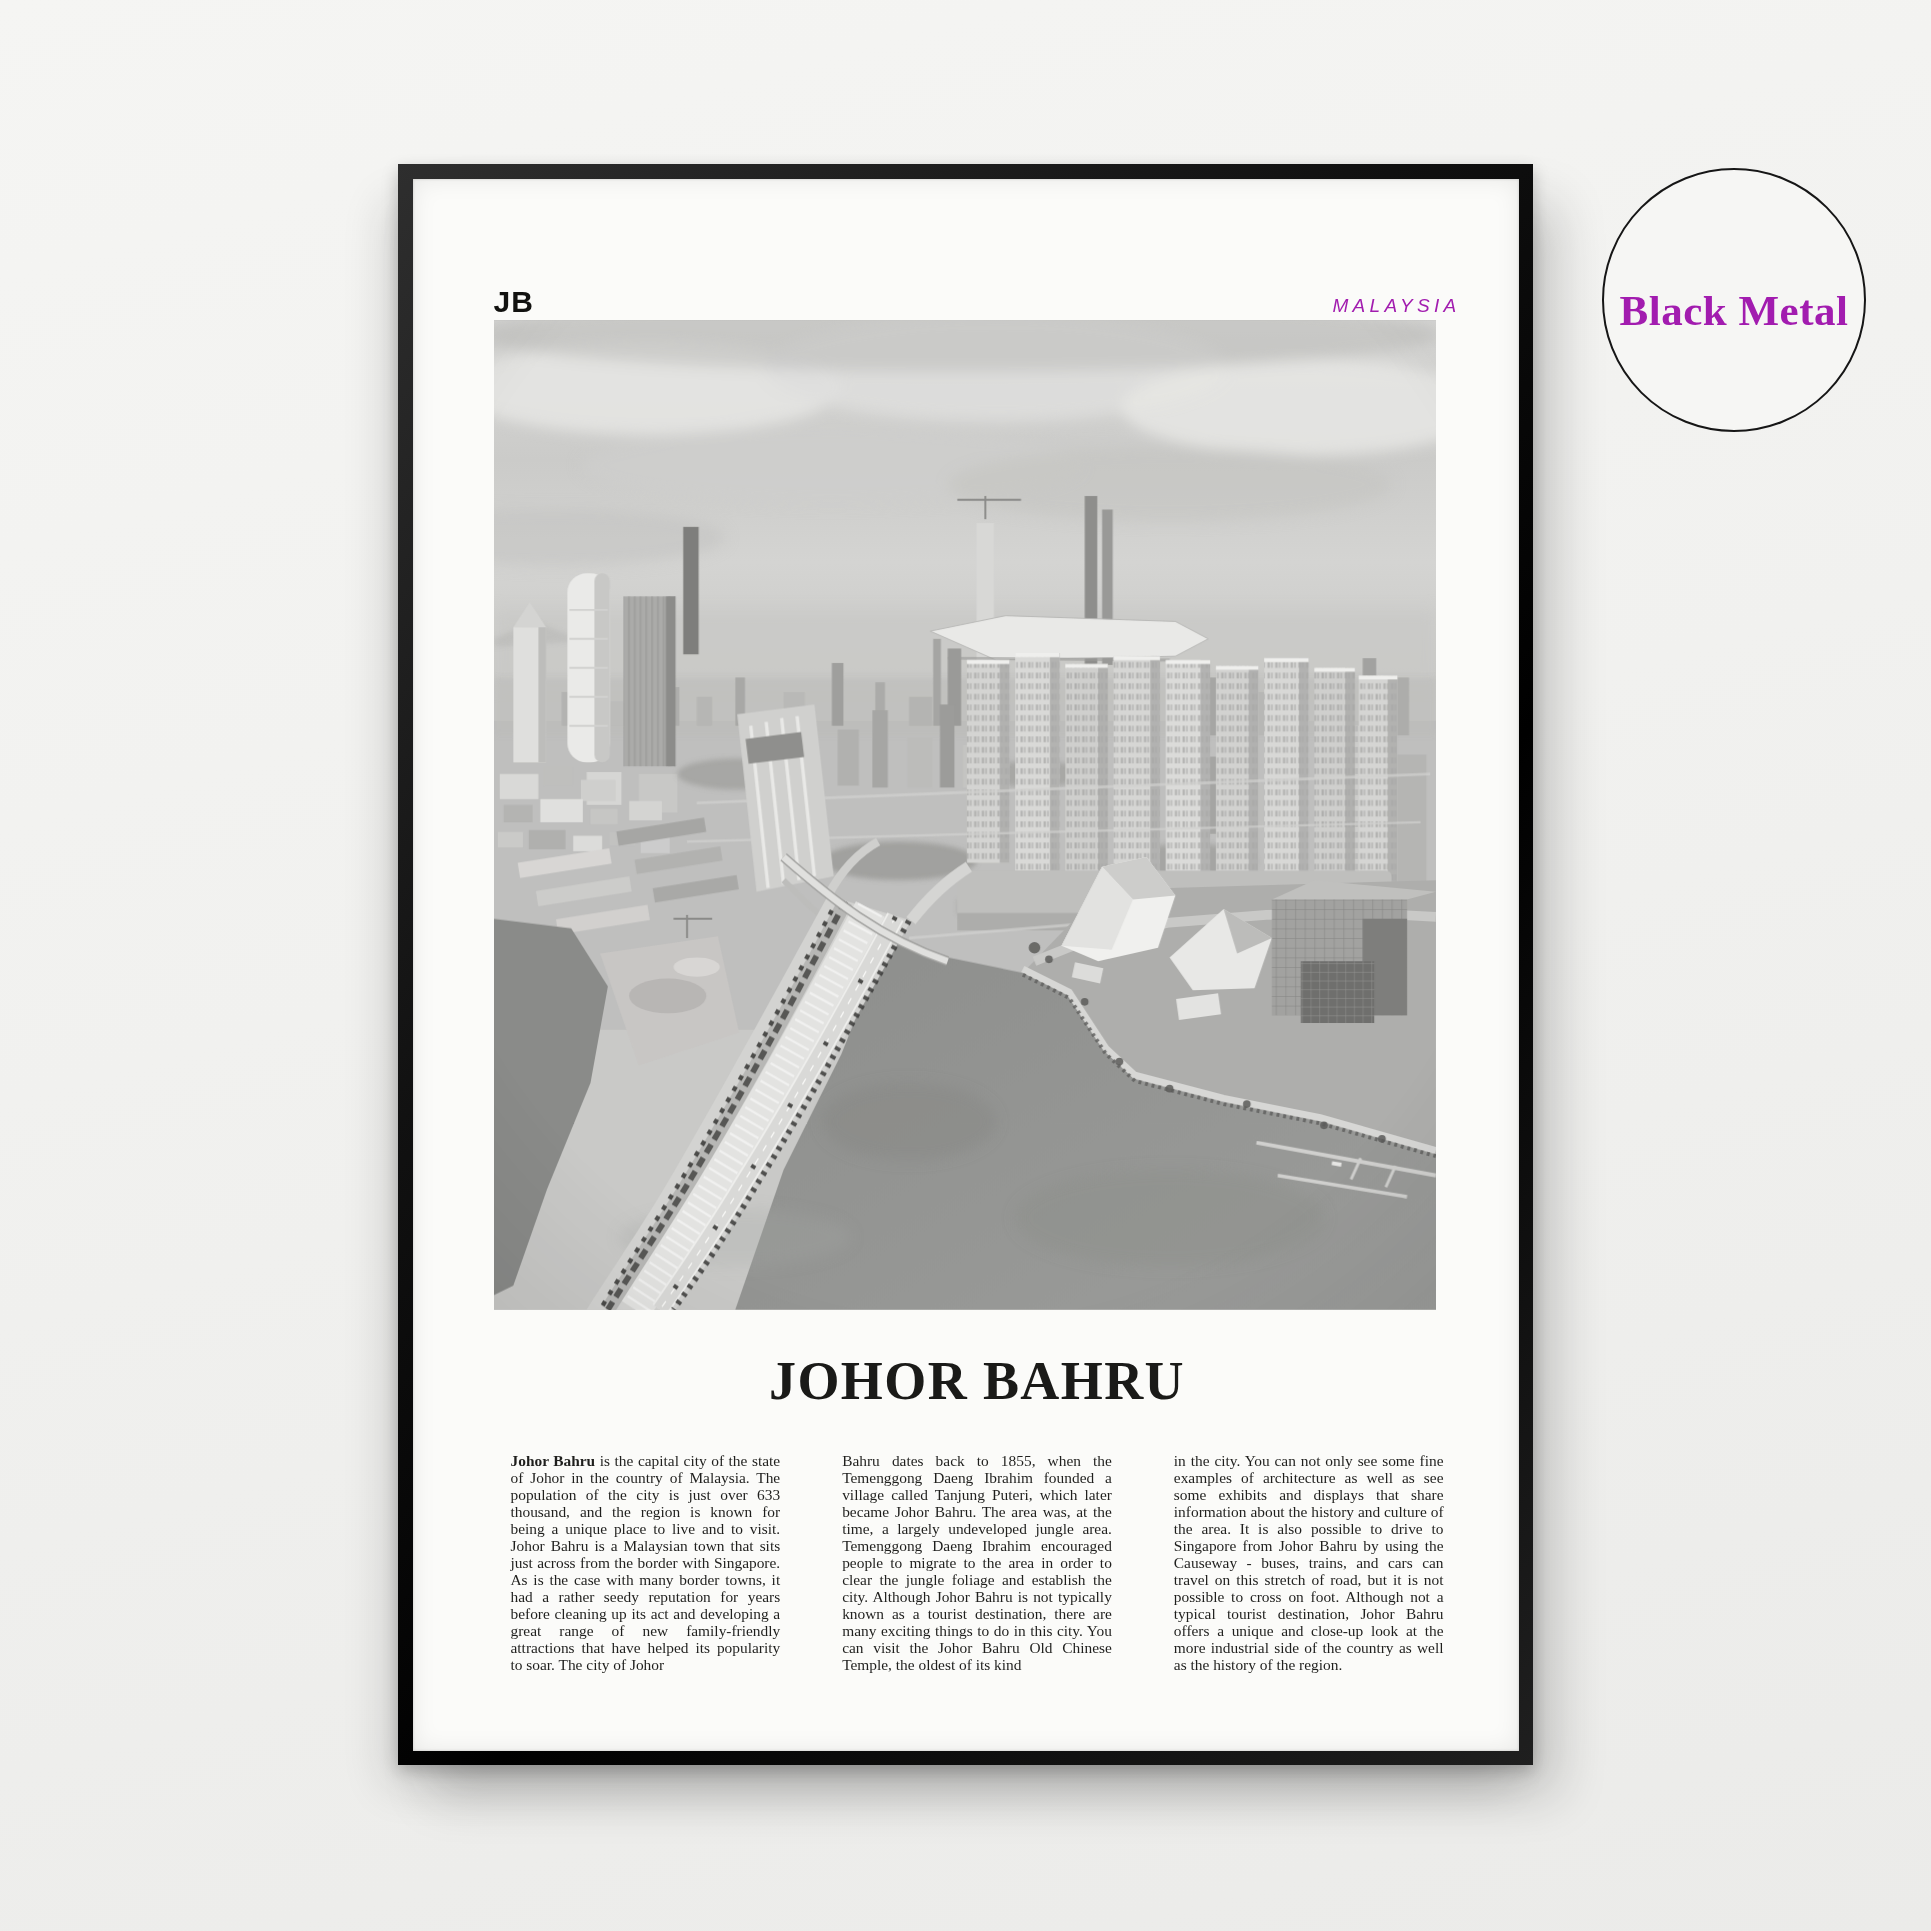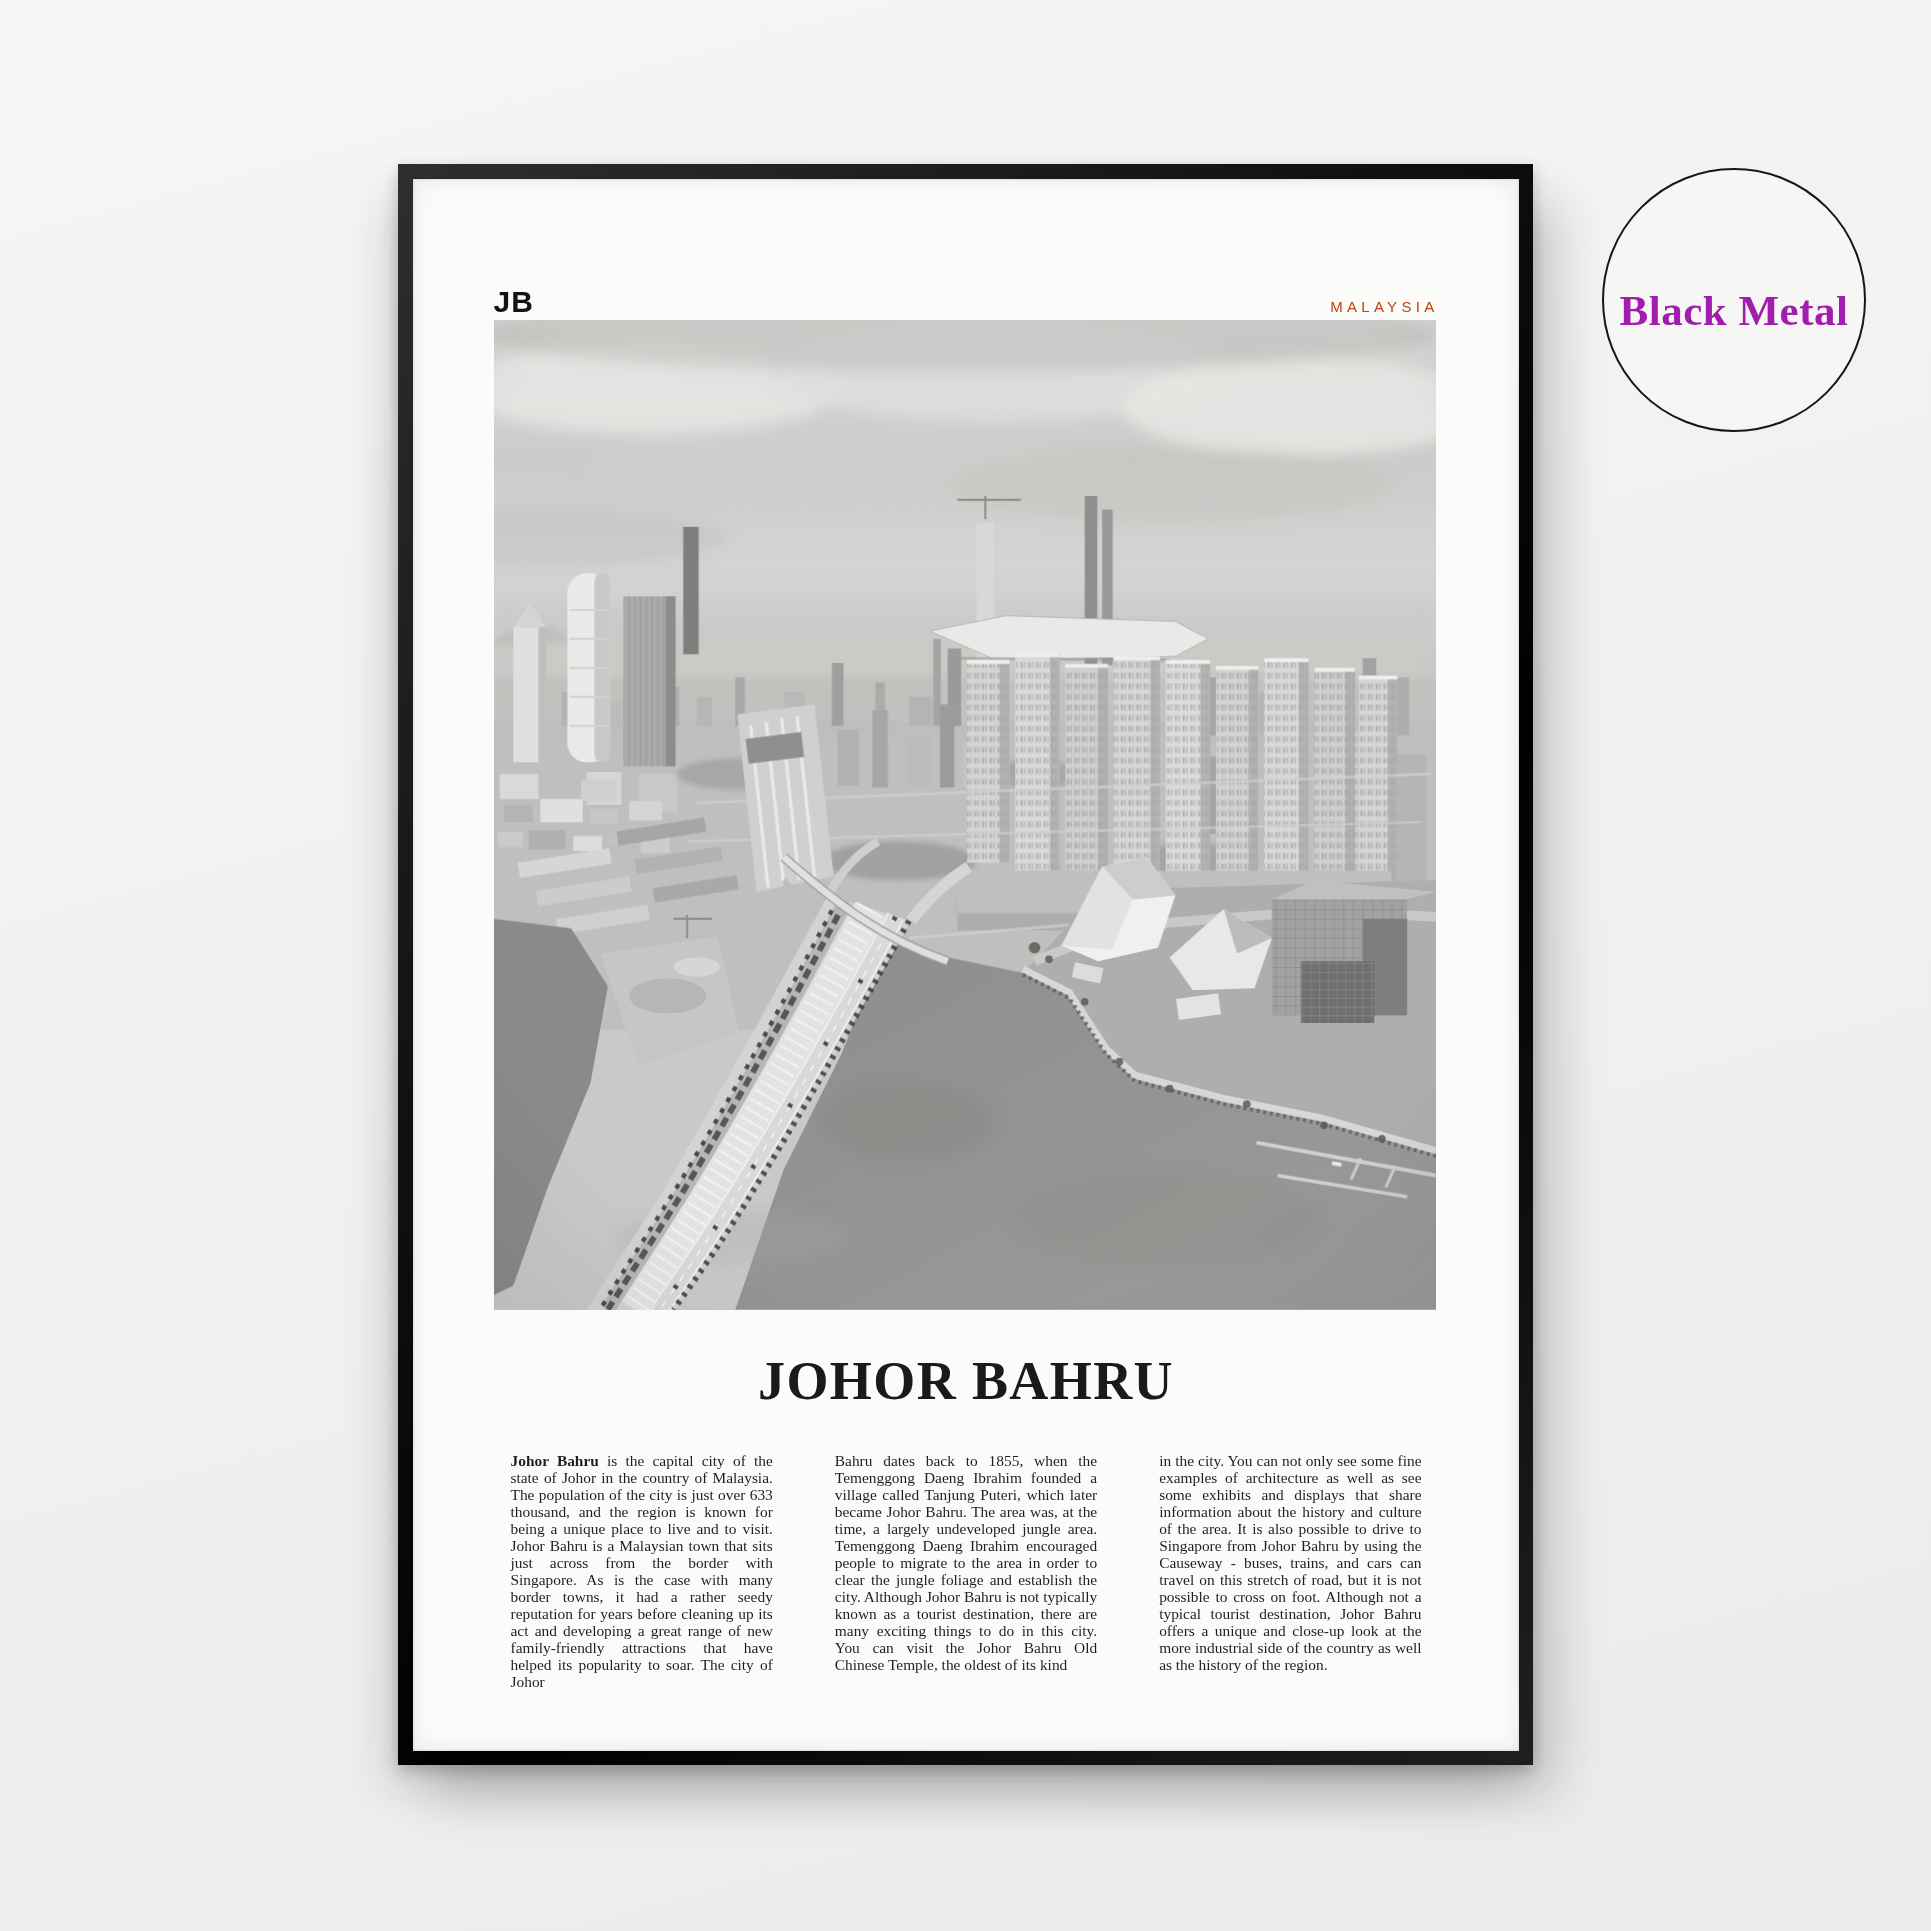--- a/index.html
+++ b/index.html
@@ -27,34 +27,34 @@
     position:absolute;left:398px;top:164px;width:1135px;height:1601px;
     box-sizing:border-box;padding:14.5px;
     background:linear-gradient(135deg,#2e2e2e 0%,#111 35%,#000 62%,#1f1f1f 100%);
     box-shadow:29px 35px 48px -5.8px rgba(30,30,30,.22),
                -21px 29px 42px -7.7px rgba(30,30,30,.14),
                0 5.8px 15.4px rgba(0,0,0,.22);
   }
   .paper{
     width:100%;height:100%;box-sizing:border-box;
     background:#fbfbf9;
-    padding:108px 80px 0 81px;
+    padding:108px 58px 0 81px;
     box-shadow:inset 0 0 25px rgba(0,0,0,.08), inset 0 0 2.9px rgba(0,0,0,.18);
   }
   .poster-header{
     display:flex;justify-content:space-between;align-items:baseline;
     margin:0 0 3.9px 0;line-height:1;
   }
   .abbr{
     font-family:"Liberation Sans",sans-serif;font-weight:700;font-size:30px;
     letter-spacing:1px;color:#121210;
   }
   .country{
-    font-family:"Liberation Sans",sans-serif;font-weight:400;font-size:15px;
-    letter-spacing:4.3px;color:#c2410c;
+    font-family:"Liberation Sans",sans-serif;font-weight:400;font-size:19px;
+    letter-spacing:4.3px;color:#a21caf;font-style:italic;
   }
   .photo{width:942px;height:990px;overflow:hidden;background:#c9c9c7;}
   .photo svg{display:block;width:942px;height:990px;}
   .title{
     margin:44px 0 0 0;text-align:center;line-height:1;
     font-family:"Liberation Serif",serif;font-weight:700;font-size:54px;
     letter-spacing:1.4px;color:#1a1a18;
   }
   .columns{display:flex;gap:28px;margin-top:27px;}
   .columns p{

